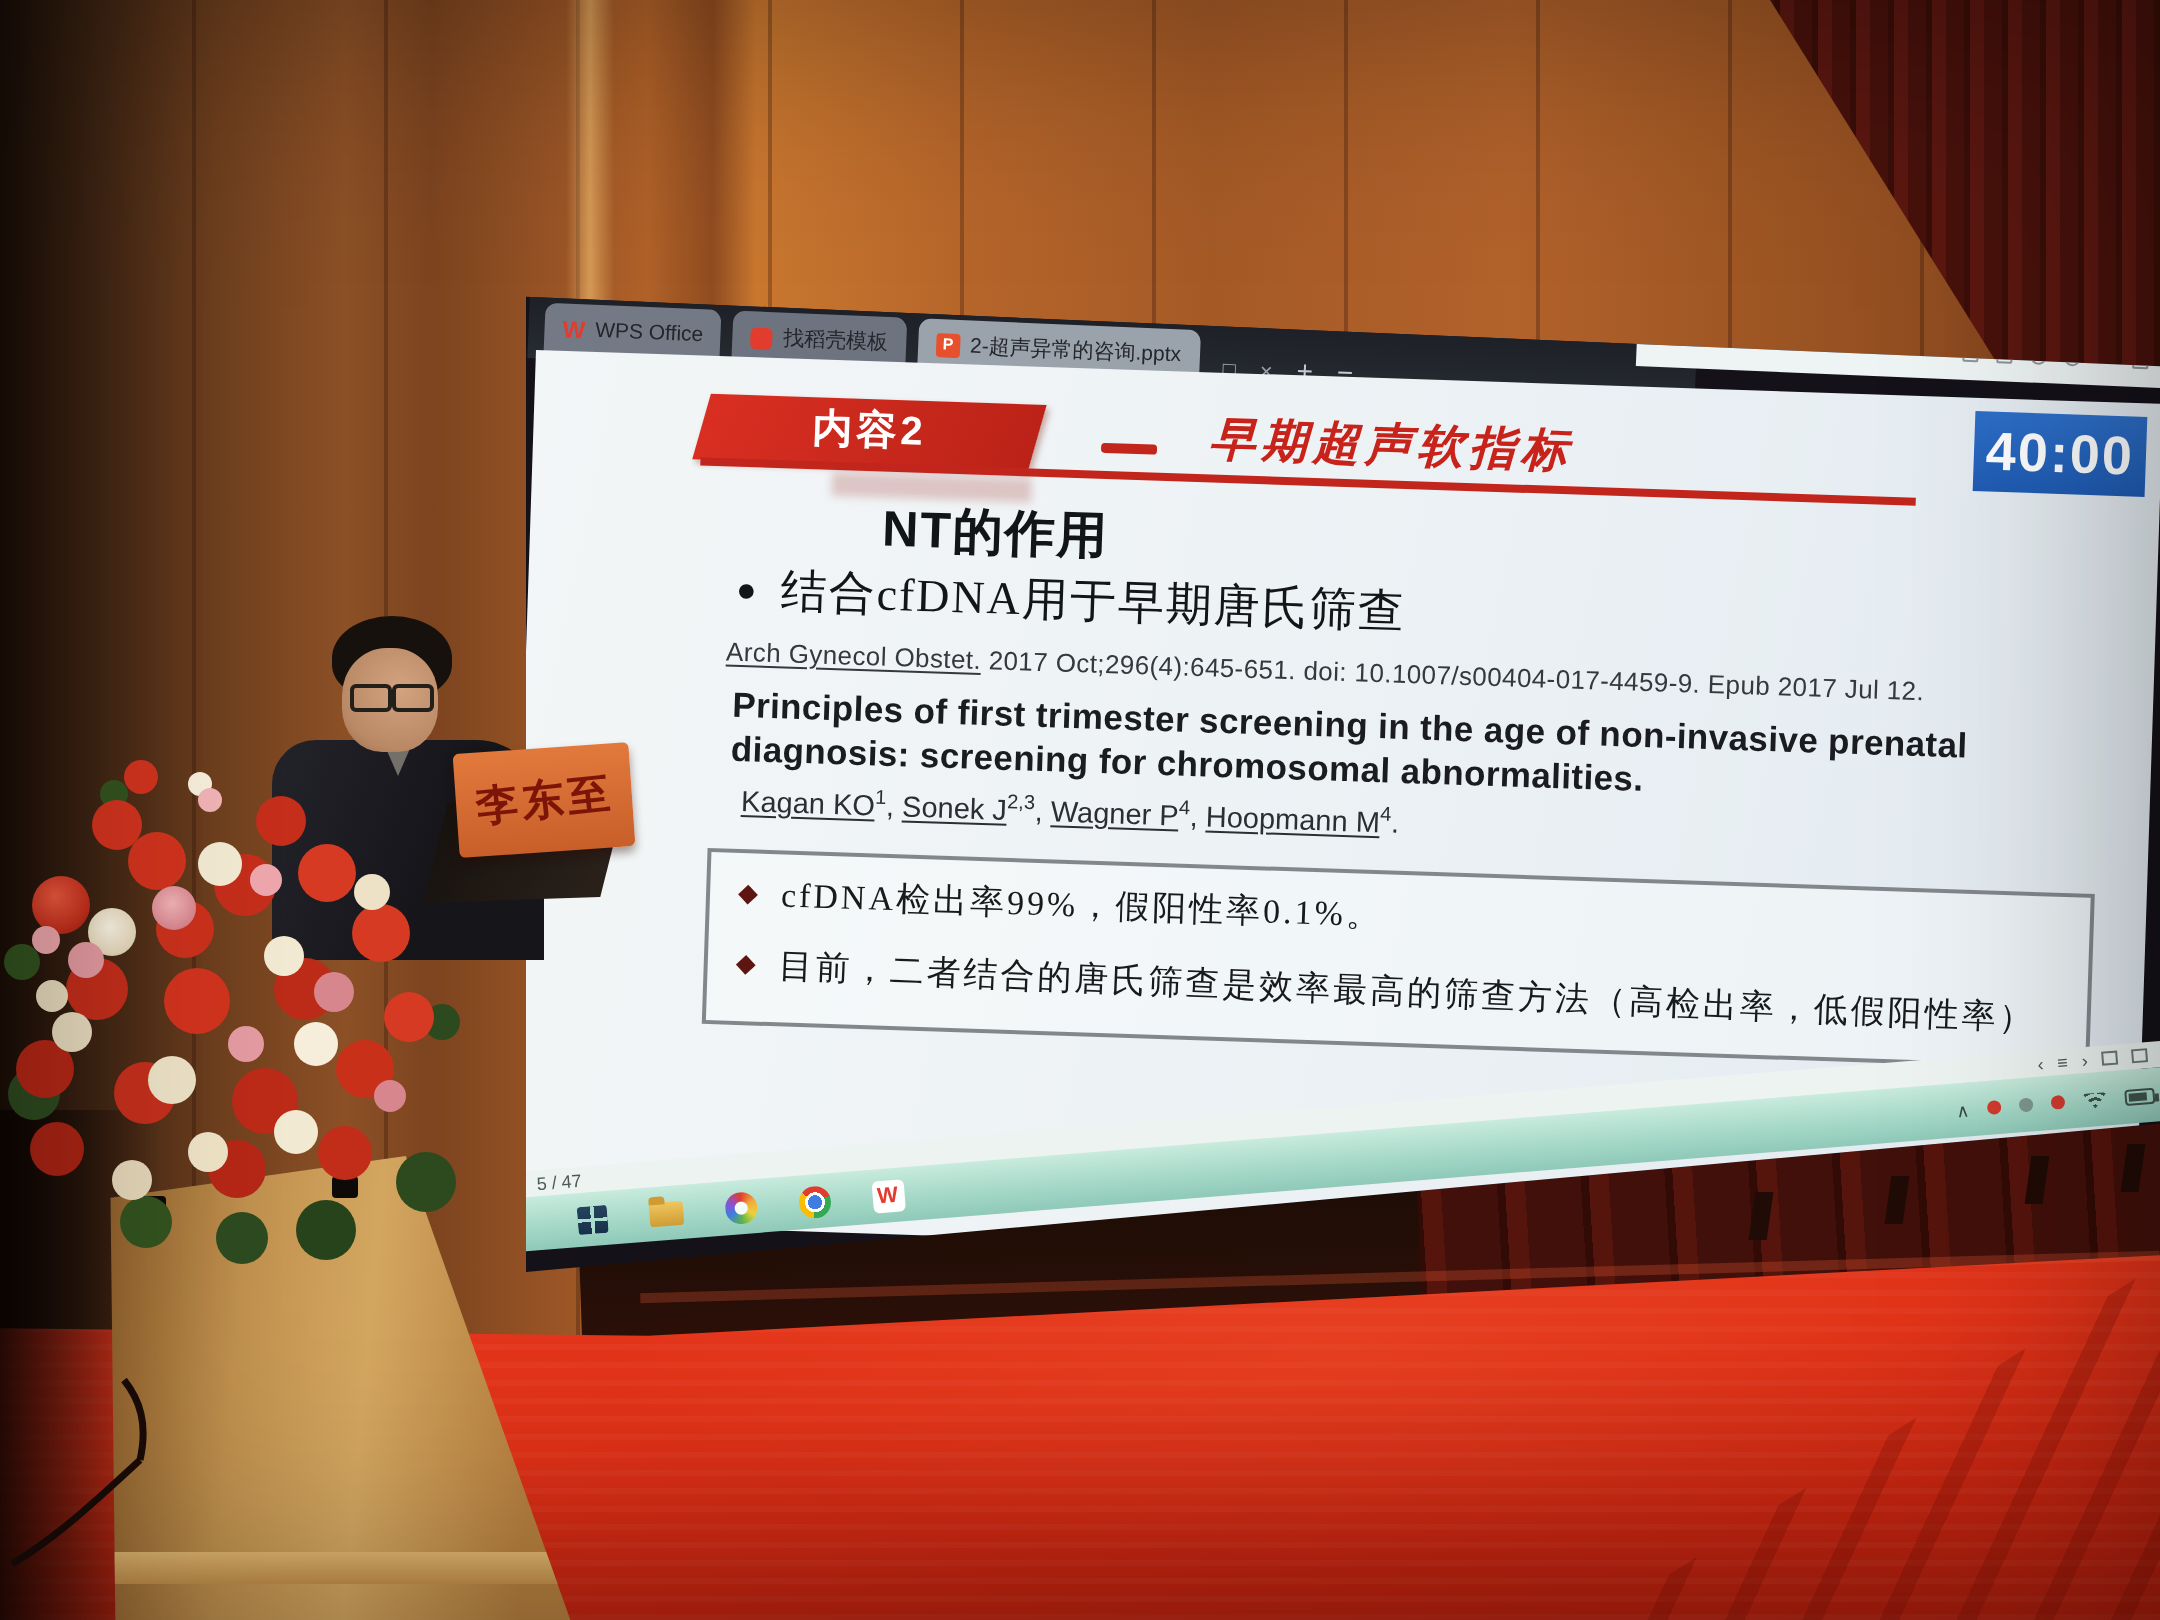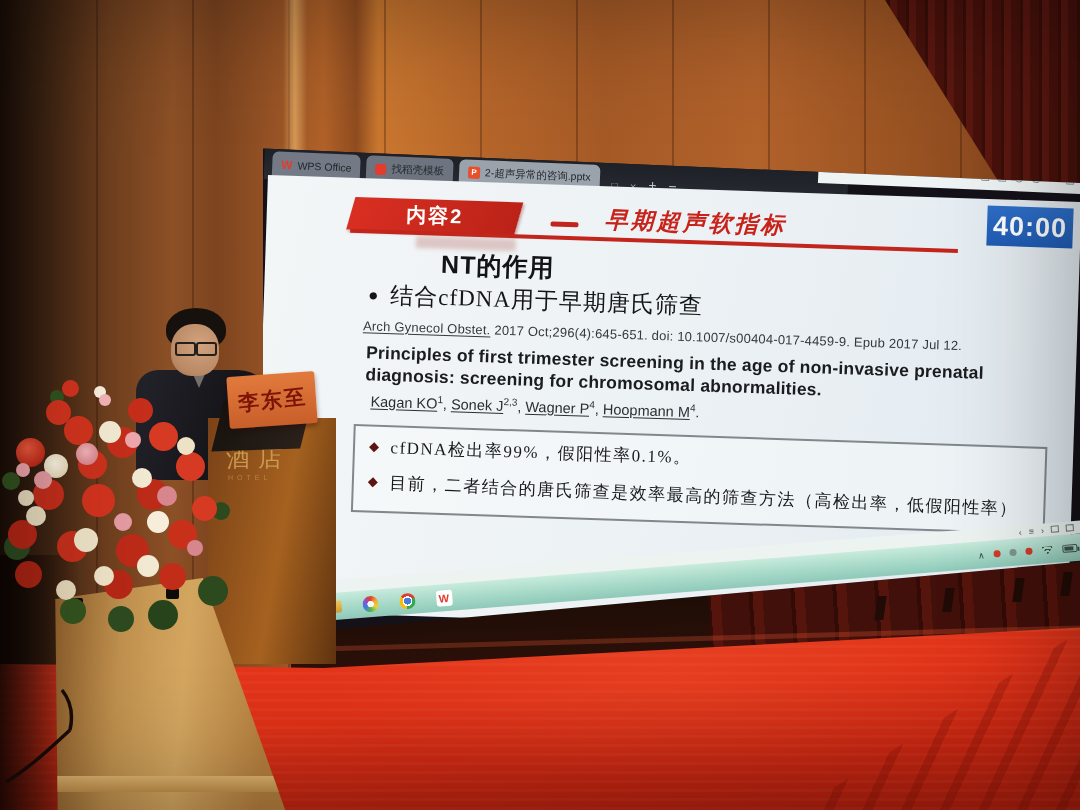--- a/index.html
+++ b/index.html
@@ -282,24 +282,20 @@
   </div>
 
   <div class="presenter">
     <div class="suit"></div>
     <div class="collar"></div>
     <div class="hair"></div>
     <div class="face"></div>
     <div class="glasses"></div>
   </div>
 
-  <div class="podium">
-    <div class="logo-cn">酒店</div>
-    <div class="logo-en">HOTEL</div>
-  </div>
   <div class="laptop"></div>
   <div class="namecard">
     <span>李东至</span>
   </div>
   <div class="pedestal"></div>
   <div class="clip-a" style="left:70px;top:598px;"></div>
   <div class="clip-b" style="left:166px;top:588px;"></div>
 
   <div class="bouquet">
     <span class="fg"></span>

